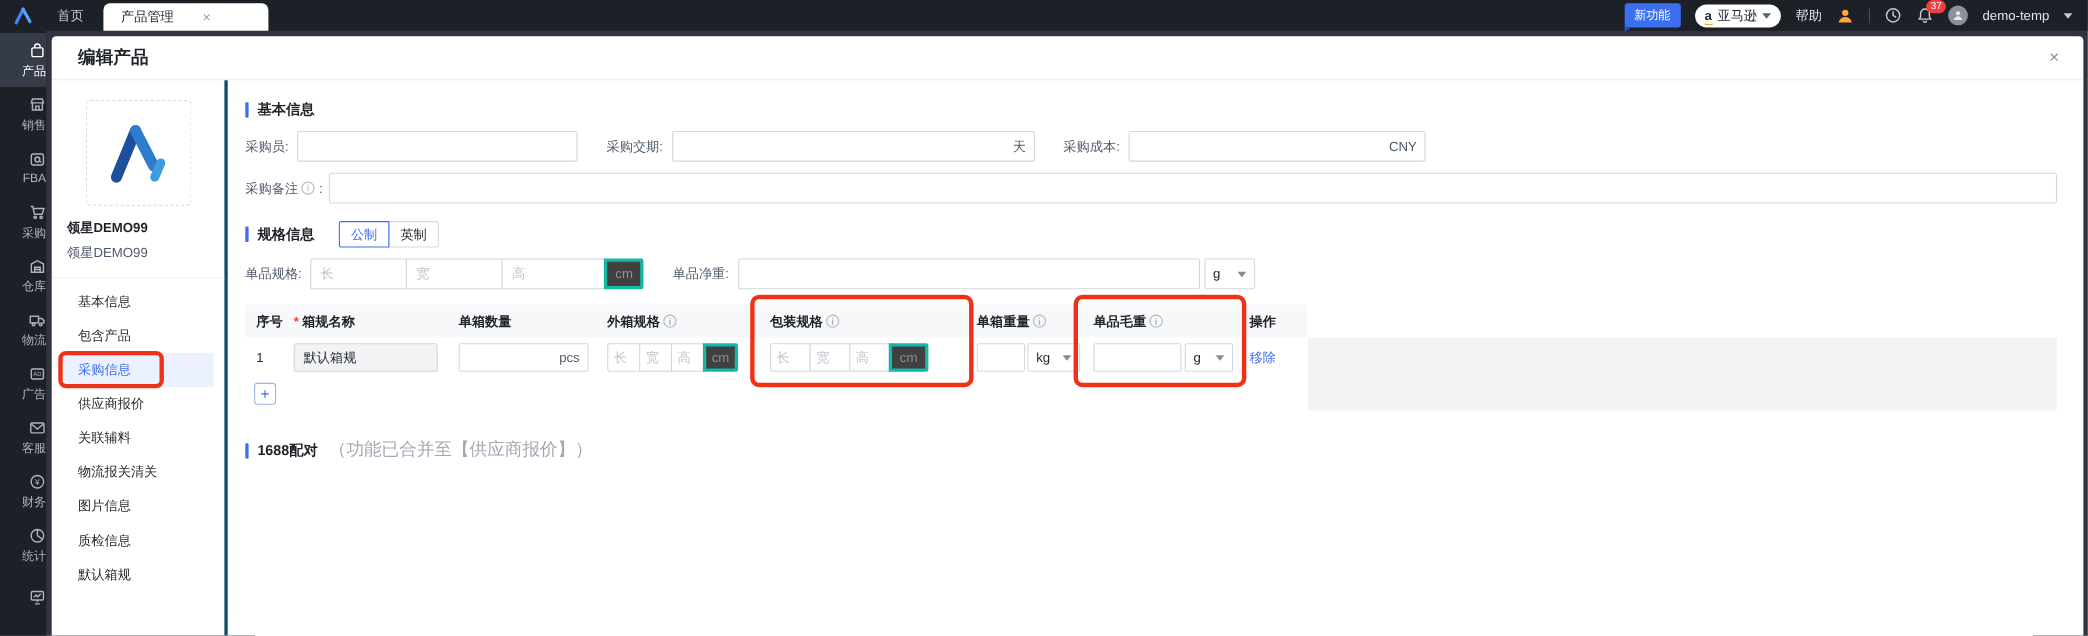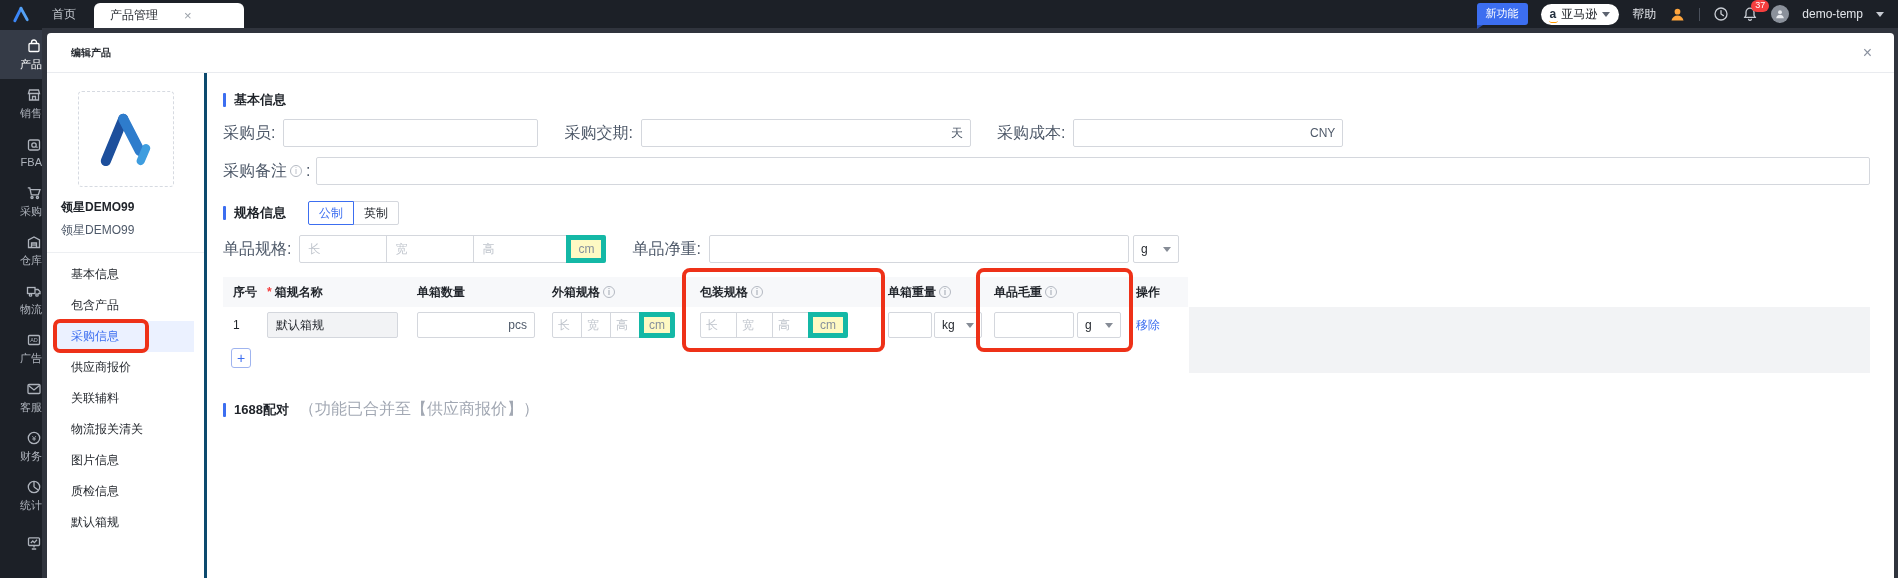--- a/index.html
+++ b/index.html
@@ -44,21 +44,21 @@
   .side-item { height:49px; display:flex; flex-direction:column; align-items:flex-end; justify-content:center;
     gap:3px; color:#aeb3bc; font-size:11px; cursor:pointer; }
   .side-item.active { background:#353b47; color:#fff; }
   .side-item svg { display:block; }
 
   
   .modal { flex:1; margin:5px 4px 0 5px; background:#fff; border-radius:4px 4px 0 0; height:545px;
     display:flex; flex-direction:column; overflow:hidden; }
   .modal-header { height:40px; flex:none; border-bottom:1px solid #e9ebef; display:flex;
     align-items:center; justify-content:space-between; padding:0 22px 0 24px; }
-  .modal-title { font-size:10px; font-weight:700; color:#1f2329; }
+  .modal-title { font-size:16px; font-weight:700; color:#1f2329; }
   .modal-close { font-size:16px; color:#8a919f; cursor:pointer; line-height:1; }
   .modal-body { flex:1; display:flex; min-height:0; }
 
   
   .left-panel { width:160px; flex:none; border-right:3px solid #0c4a6e; padding:16px 10px 0; }
   .img-box { width:96px; height:96px; border:1px dashed #d6dae1; border-radius:4px; margin:2px auto 12px;
     display:flex; align-items:center; justify-content:center; }
   .prod-name { font-size:12px; font-weight:700; color:#1f2329; padding-left:4px; }
   .prod-alias { font-size:12px; color:#4e5969; padding-left:4px; margin-top:6px; }
   .panel-divider { border-top:1px solid #edeff2; margin:13px -10px 6px; }
@@ -69,21 +69,21 @@
     border:4px solid #ee3118; border-radius:7px; pointer-events:none; }
 
   
   .content { flex:1; padding:18px 24px 0 16px; position:relative; min-width:0; }
   .sec-title { display:flex; align-items:center; gap:8px; }
   .sec-bar { width:3px; height:14px; background:#3c6ef0; border-radius:1px; }
   .sec-text { font-size:13px; font-weight:700; color:#1f2329; }
   .sec-note { font-size:16px; color:#a2a8b3; margin-left:2px;text-align:right; }
 
   .field-row { display:flex; align-items:center; margin-top:10px; }
-  .f-label { font-size:16px; color:#4e5969; margin-right:8px; white-space:nowrap; }
+  .f-label { font-size:12px; color:#4e5969; margin-right:8px; white-space:nowrap; }
   .inp { height:28px; border:1px solid #d4d7dd; border-radius:2px; background:#fff; font-size:12px;
     color:#1f2329; padding:0 8px; outline:none; font-family:inherit; }
   .inp::placeholder { color:#bfc4cc; }
   .inp-wrap { position:relative; display:flex; align-items:center; }
   .inp-suffix { position:absolute; right:8px; font-size:12px; color:#4e5969; pointer-events:none; }
   .gap26 { width:26px; flex:none; }
   .info-i { display:inline-flex; width:12px; height:12px; border:1px solid #b4b9c2; border-radius:50%;
     color:#b4b9c2; font-size:9px; align-items:center; justify-content:center; margin-left:3px;
     font-style:normal; line-height:1; }
   .note-input { flex:1; margin-left:6px; }
@@ -92,21 +92,21 @@
   .toggle { display:flex; margin-left:14px; }
   .tg-btn { height:24px; padding:0 10px; font-size:12px; display:flex; align-items:center;
     border:1px solid #d4d7dd; background:#fff; color:#1f2329; cursor:pointer; }
   .tg-btn.on { border-color:#3c6ef0; color:#3c6ef0; position:relative; z-index:1; border-radius:2px 0 0 2px; }
   .tg-btn.off { margin-left:-1px; border-radius:0 2px 2px 0; }
 
   
   .dims { display:flex; }
   .dims .inp { border-radius:0; margin-left:-1px; }
   .dims .inp:first-child { border-radius:2px 0 0 2px; margin-left:0; }
-  .unit-box { height:28px; border:5px solid #14b8a6; background:#fef9c3; color:#86909c; font-size:12px;
+  .unit-box { height:28px; border:3px solid #14b8a6; background:#404040; color:#86909c; font-size:12px;
     display:flex; align-items:center; justify-content:center; margin-left:-1px; border-radius:0 2px 2px 0;
     padding:0 7px; }
 
   .select { height:28px; border:1px solid #d4d7dd; border-radius:2px; background:#fff; display:flex;
     align-items:center; justify-content:space-between; font-size:12px; color:#1f2329; padding:0 7px;
     cursor:pointer; gap:6px; }
 
   
   .table-zone { margin-top:14px; position:relative; }
   .btable { width:965px; }

